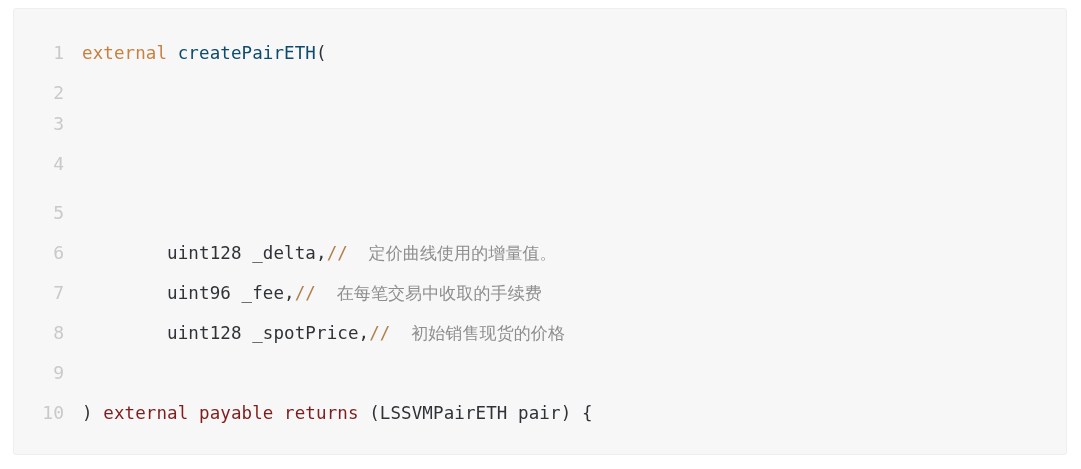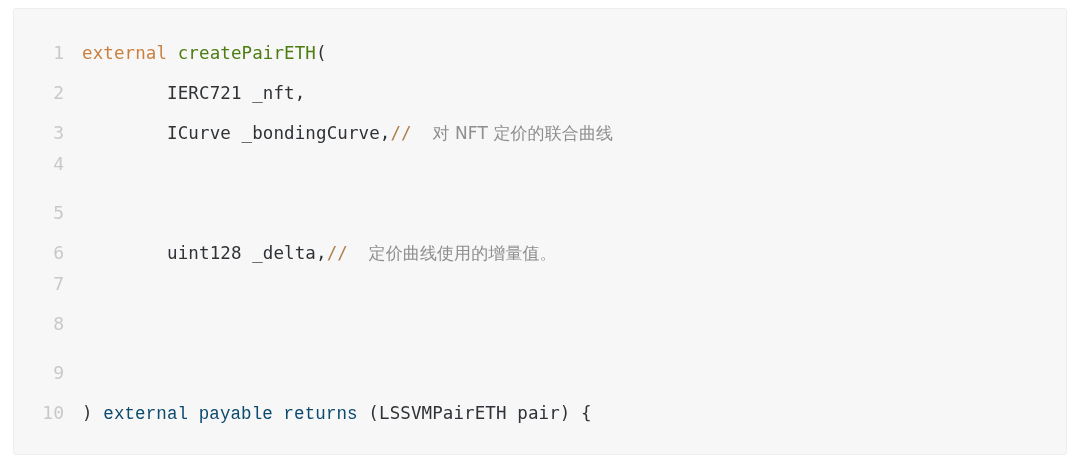--- a/index.html
+++ b/index.html
@@ -57,36 +57,36 @@
     padding-left: 18px;
     font-size: 17.5px;
     line-height: 40px;
     font-family: "DejaVu Sans Mono", "Liberation Mono", monospace;
     color: #2f3337;
     white-space: pre;
     letter-spacing: 0.1px;
   }
 
   .tok-kw        { color: #c9803f; }
-  .tok-fn        { color: #4d7c0f; }
-  .tok-keyword-r { color: #0c4a6e; font-family: Liberation Mono, monospace; }
+  .tok-fn        { color: #0c4a6e; }
+  .tok-keyword-r { color: #7f1d1d; }
   .tok-plain     { color: #2f3337; }
   .tok-comment   { color: #b07f4c; }
   .tok-cn        { color: #8e8e8e; font-family: "DejaVu Sans", "Liberation Sans", sans-serif; font-size: 17px; }
   .tok-cn-mono   { color: #8e8e8e; font-family: "DejaVu Sans Mono", "Liberation Mono", monospace; font-size: 17px; }
 </style>
 </head>
 <body>
 
 <div class="code-block">
   <div class="code-lines" id="code-lines">
       <div class="code-line"><span class="ln">1</span><span class="code-text"><span class="tok-kw">external</span><span class="tok-plain"> </span><span class="tok-fn">createPairETH</span><span class="tok-plain">(</span></span></div>
-      <div class="code-line"><span class="ln">2</span><span class="code-text"><span class="tok-plain">        </span><span class="tok-plain">IERC721 _nft,</span></span></div>
-      <div class="code-line"><span class="ln">3</span><span class="code-text"><span class="tok-plain">        </span><span class="tok-plain">ICurve _bondingCurve,</span><span class="tok-comment">//</span><span class="tok-cn-mono">  </span><span class="tok-cn">对 NFT 定价的联合曲线</span></span></div>
+      <div class="code-line"><span class="ln">2</span><span class="code-text"><span class="tok-plain">        </span></span></div>
+      <div class="code-line"><span class="ln">3</span></div>
       <div class="code-line"><span class="ln">4</span></div>
       <div class="code-line"><span class="ln">5</span><span class="code-text"><span class="tok-plain">        </span></span></div>
       <div class="code-line"><span class="ln">6</span><span class="code-text"><span class="tok-plain">        </span><span class="tok-plain">uint128 _delta,</span><span class="tok-comment">//</span><span class="tok-cn-mono">  </span><span class="tok-cn">定价曲线使用的增量值。</span></span></div>
-      <div class="code-line"><span class="ln">7</span></div>
-      <div class="code-line"><span class="ln">8</span></div>
+      <div class="code-line"><span class="ln">7</span><span class="code-text"><span class="tok-plain">        </span><span class="tok-plain">uint96 _fee,</span><span class="tok-comment">//</span><span class="tok-cn-mono">  </span><span class="tok-cn">在每笔交易中收取的手续费</span></span></div>
+      <div class="code-line"><span class="ln">8</span><span class="code-text"><span class="tok-plain">        </span><span class="tok-plain">uint128 _spotPrice,</span><span class="tok-comment">//</span><span class="tok-cn-mono">  </span><span class="tok-cn">初始销售现货的价格</span></span></div>
       <div class="code-line"><span class="ln">9</span><span class="code-text"><span class="tok-plain">        </span></span></div>
       <div class="code-line"><span class="ln">10</span><span class="code-text"><span class="tok-plain">) </span><span class="tok-keyword-r">external payable returns</span><span class="tok-plain"> (LSSVMPairETH pair) {</span></span></div>
     </div>
 </div>
 
 </body></html>

